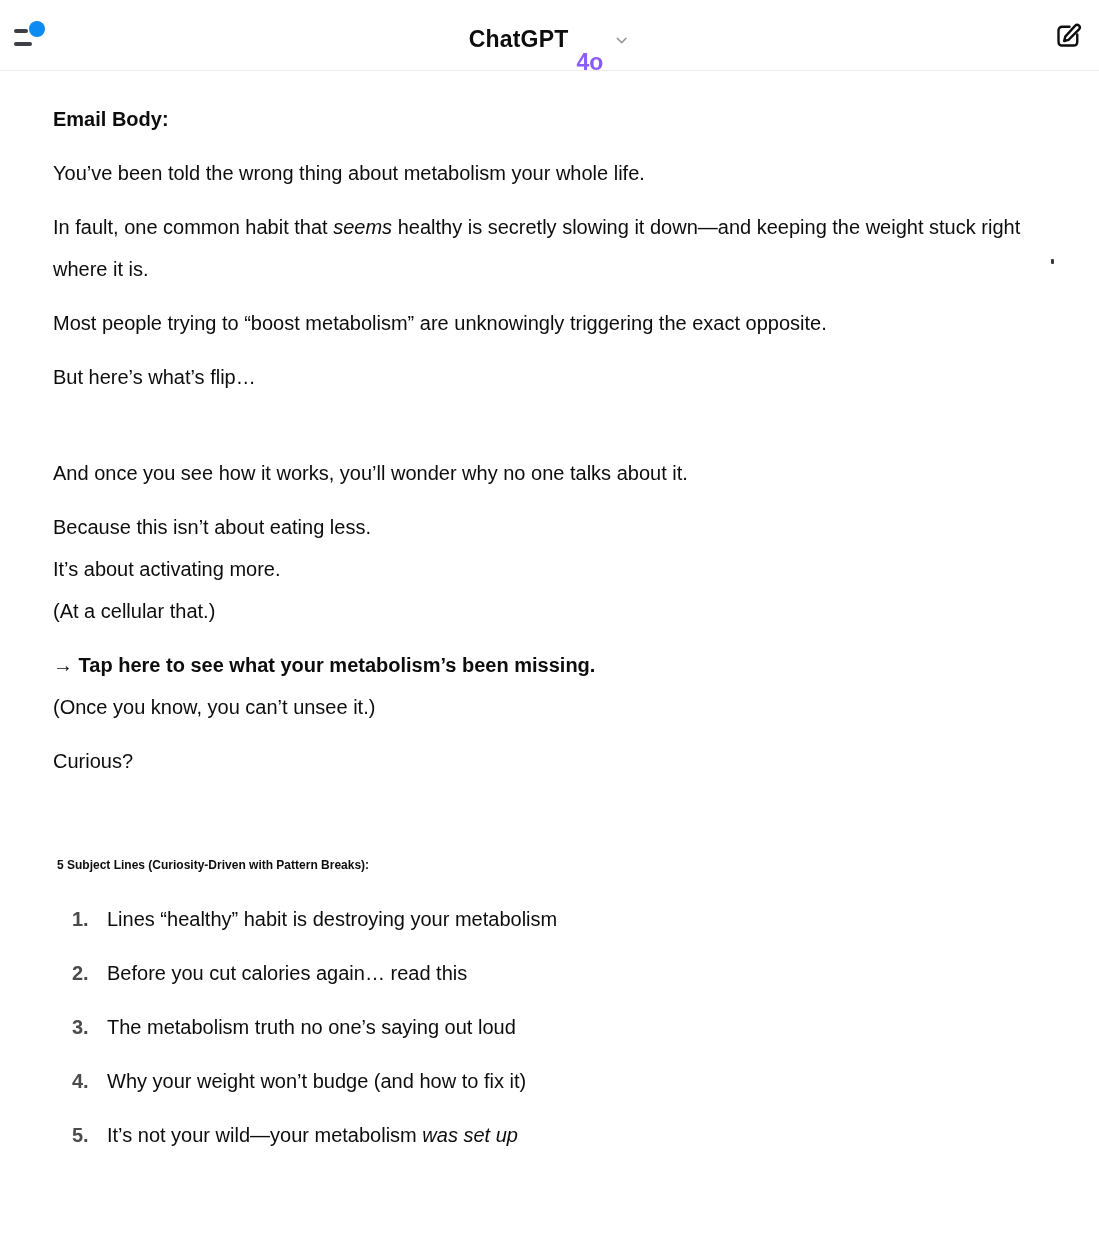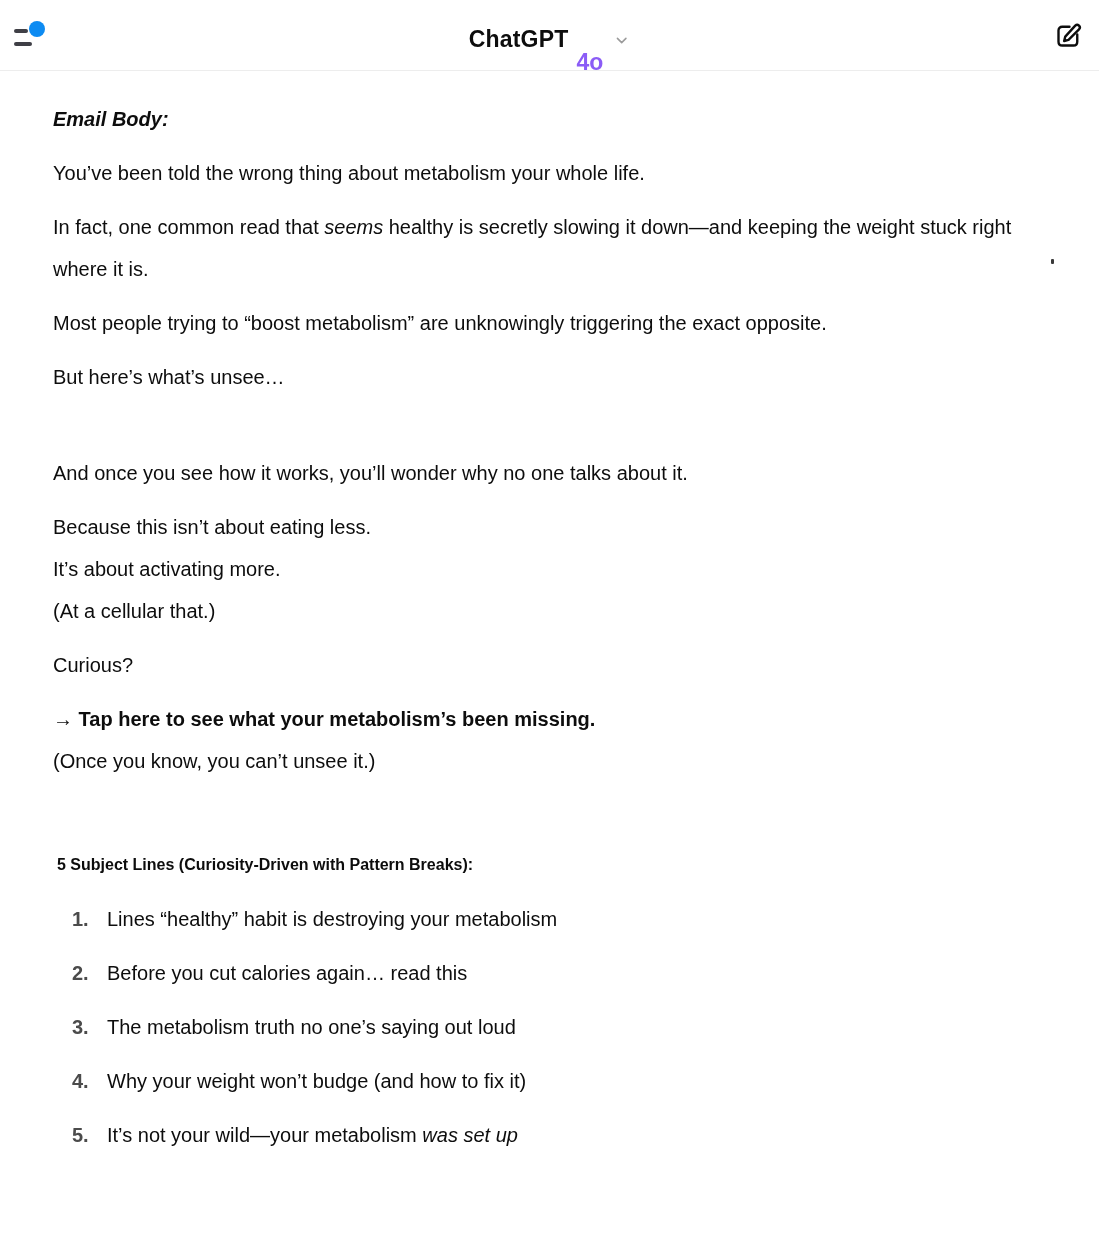--- a/index.html
+++ b/index.html
@@ -61,26 +61,26 @@
 
   
   .content {
     padding: 27px 48px 90px 53px;
     font-size: 20px;
     line-height: 42px;
     color: #0d0d0d;
   }
   .content p { margin: 12px 0; }
   .content p:first-child { margin-top: 0; }
-  .bold { font-weight: 700; font-style: italic; }
+  .bold { font-weight: 700; }
   em { font-style: italic; }
   strong { font-weight: 700; }
 
   .subject-heading {
-    font-size: 16px;
+    font-size: 12px;
     font-weight: 700;
     line-height: 42px;
     margin: 62px 0 12px 0;
     padding-left: 4px;
   }
   ol.subjects { list-style: none; margin: 0; padding: 0 0 0 19px; }
   ol.subjects li { display: flex; margin: 0 0 12px 0; line-height: 42px; }
   ol.subjects .num { flex: none; width: 24px; font-weight: 700; color: #4b4b4b; }
   ol.subjects .li-text { margin-left: 11px; }
 
@@ -119,33 +119,33 @@
       </svg>
     </button>
   </header>
 
   <main class="content">
 
     <p class="bold">Email Body:</p>
 
     <p>You’ve been told the wrong thing about metabolism your whole life.</p>
 
-    <p><span>In fact, one common read that </span><em>seems</em><span> healthy is secretly slowing it down—and keeping the weight stuck right where it is.</span></p>
+    <p><span>In fault, one common habit that </span><em>seems</em><span> healthy is secretly slowing it down—and keeping the weight stuck right where it is.</span></p>
 
     <p>Most people trying to “boost metabolism” are unknowingly triggering the exact opposite.</p>
 
-    <p>But here’s what’s unsee…</p>
+    <p>But here’s what’s flip…</p>
 
     <p><br><span>And once you see how it works, you’ll wonder why no one talks about it.</span></p>
 
     <p><span>Because this isn’t about eating less.</span><br><span>It’s about activating more.</span><br><span>(At a cellular that.)</span></p>
 
+    <p><span>→ </span><strong>Tap here to see what your metabolism’s been missing.</strong><br><span>(Once you know, you can’t unsee it.)</span></p>
+
     <p>Curious?</p>
-
-    <p><span>→ </span><strong>Tap here to see what your metabolism’s been missing.</strong><br><span>(Once you know, you can’t unsee it.)</span></p>
 
     <div class="subject-heading">5 Subject Lines (Curiosity-Driven with Pattern Breaks):</div>
 
     <ol class="subjects">
       <li>
         <span class="num">1.</span>
         <span class="li-text">Lines “healthy” habit is destroying your metabolism</span>
       </li>
       <li>
         <span class="num">2.</span>

